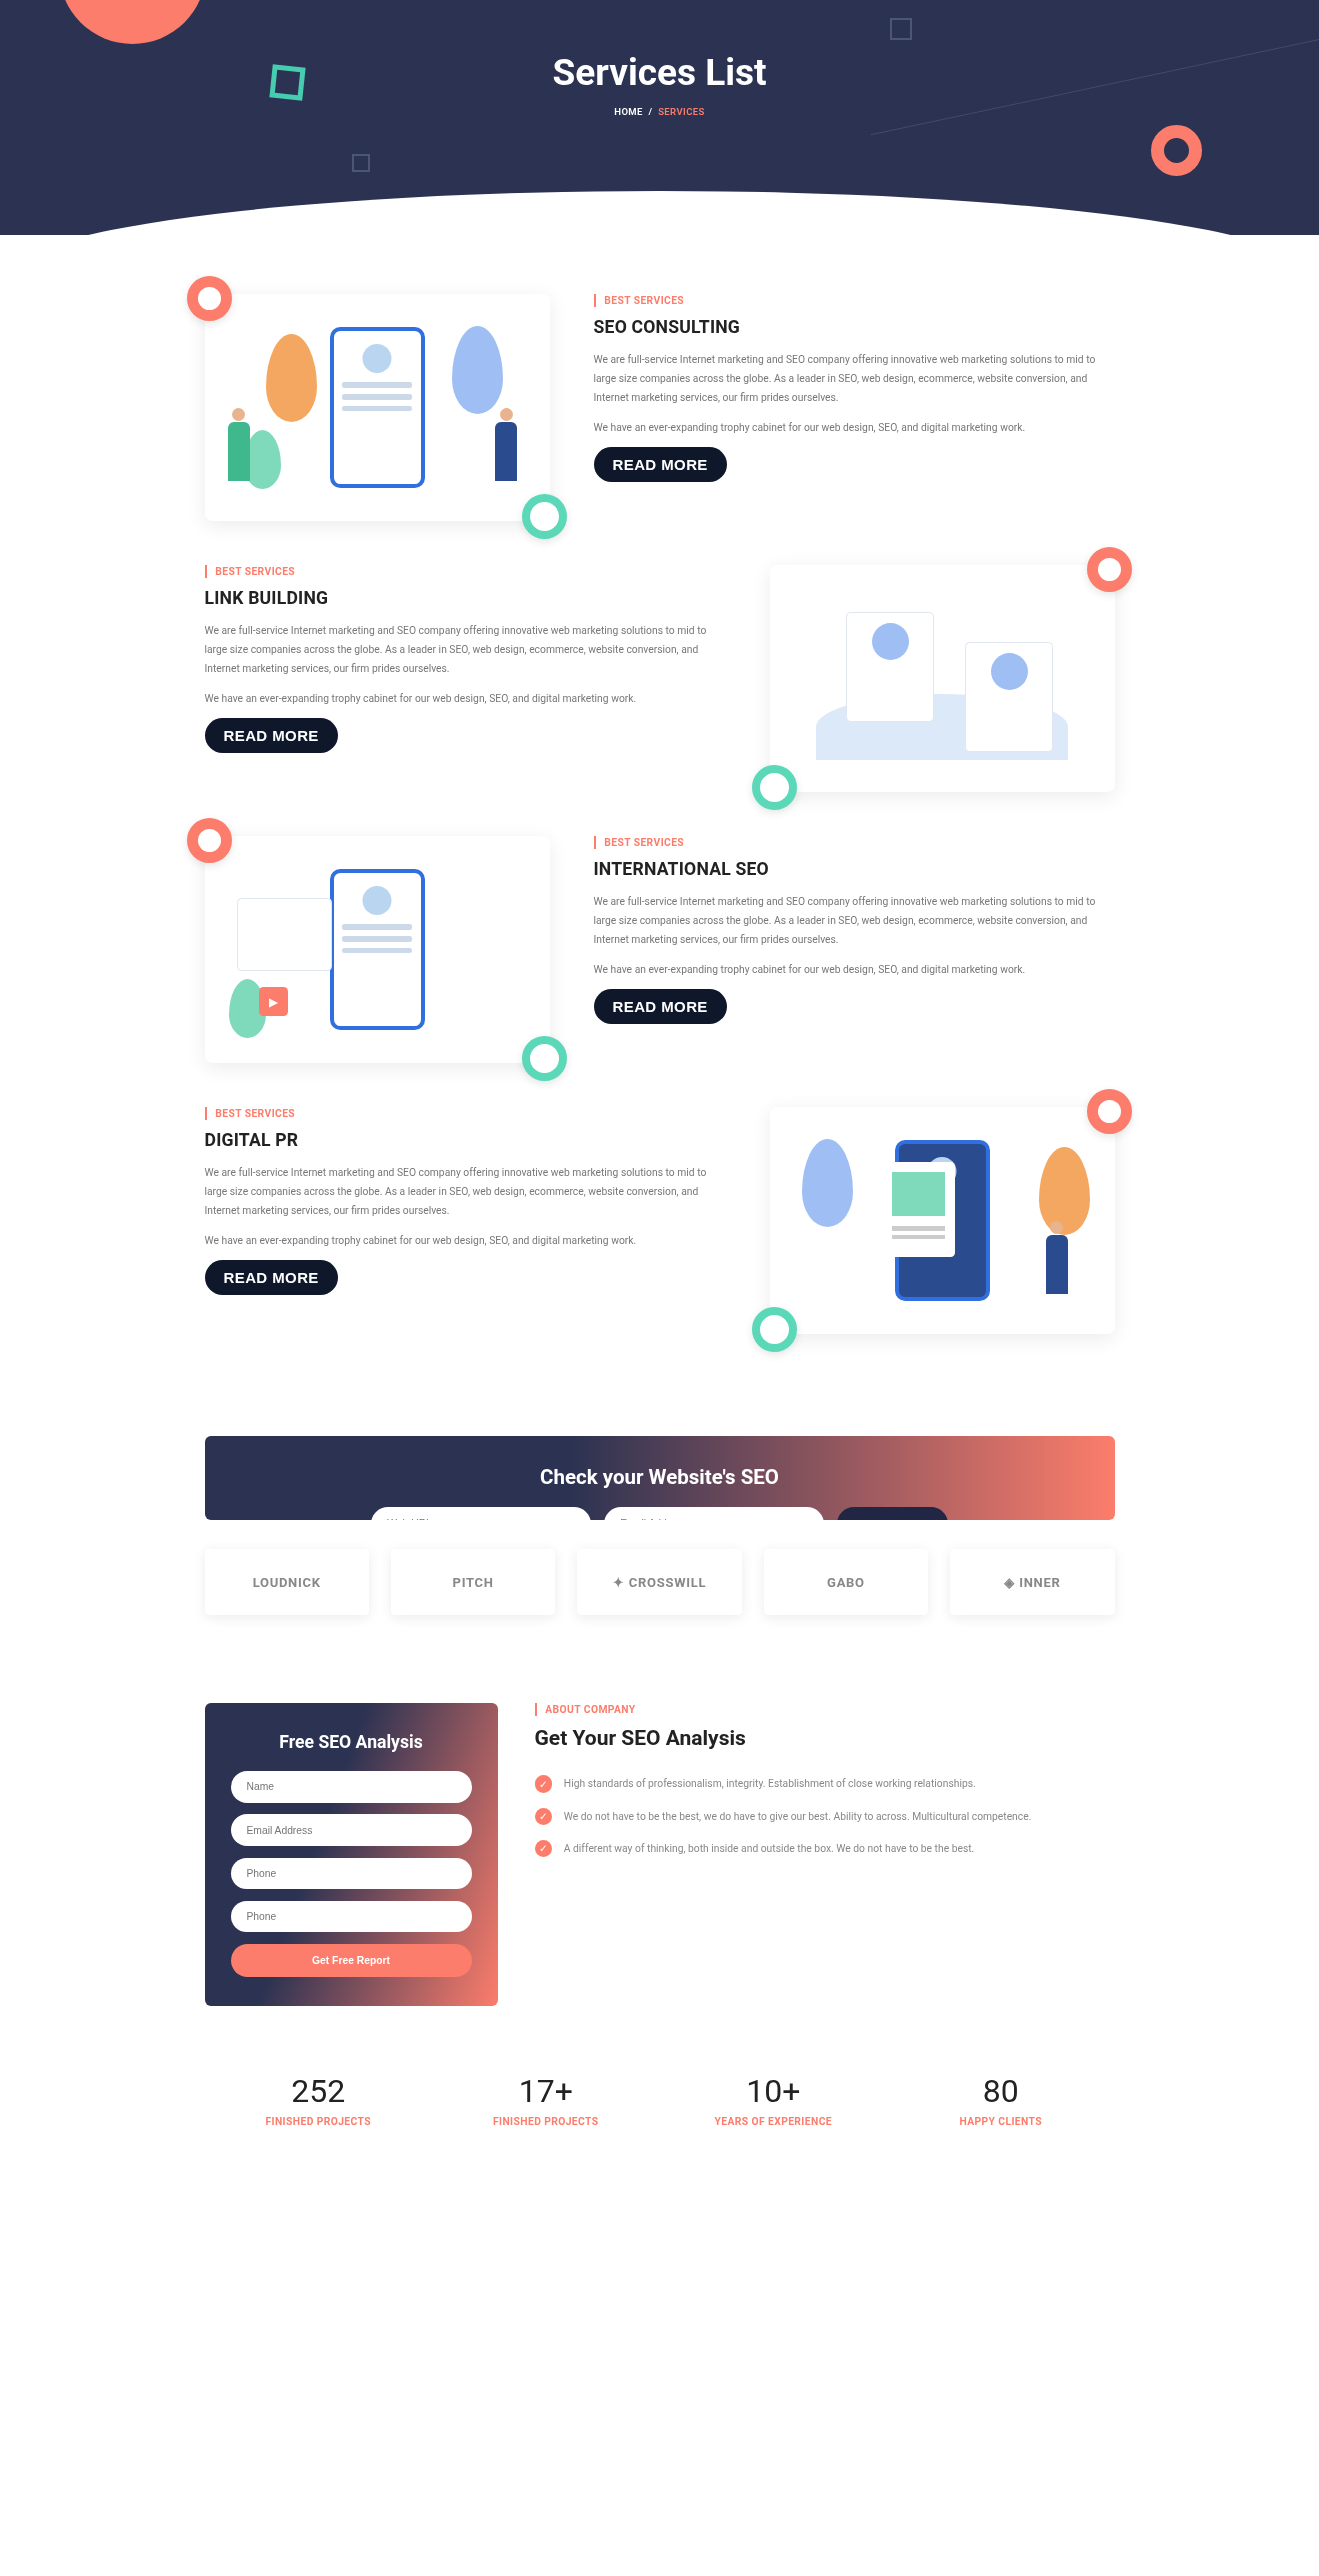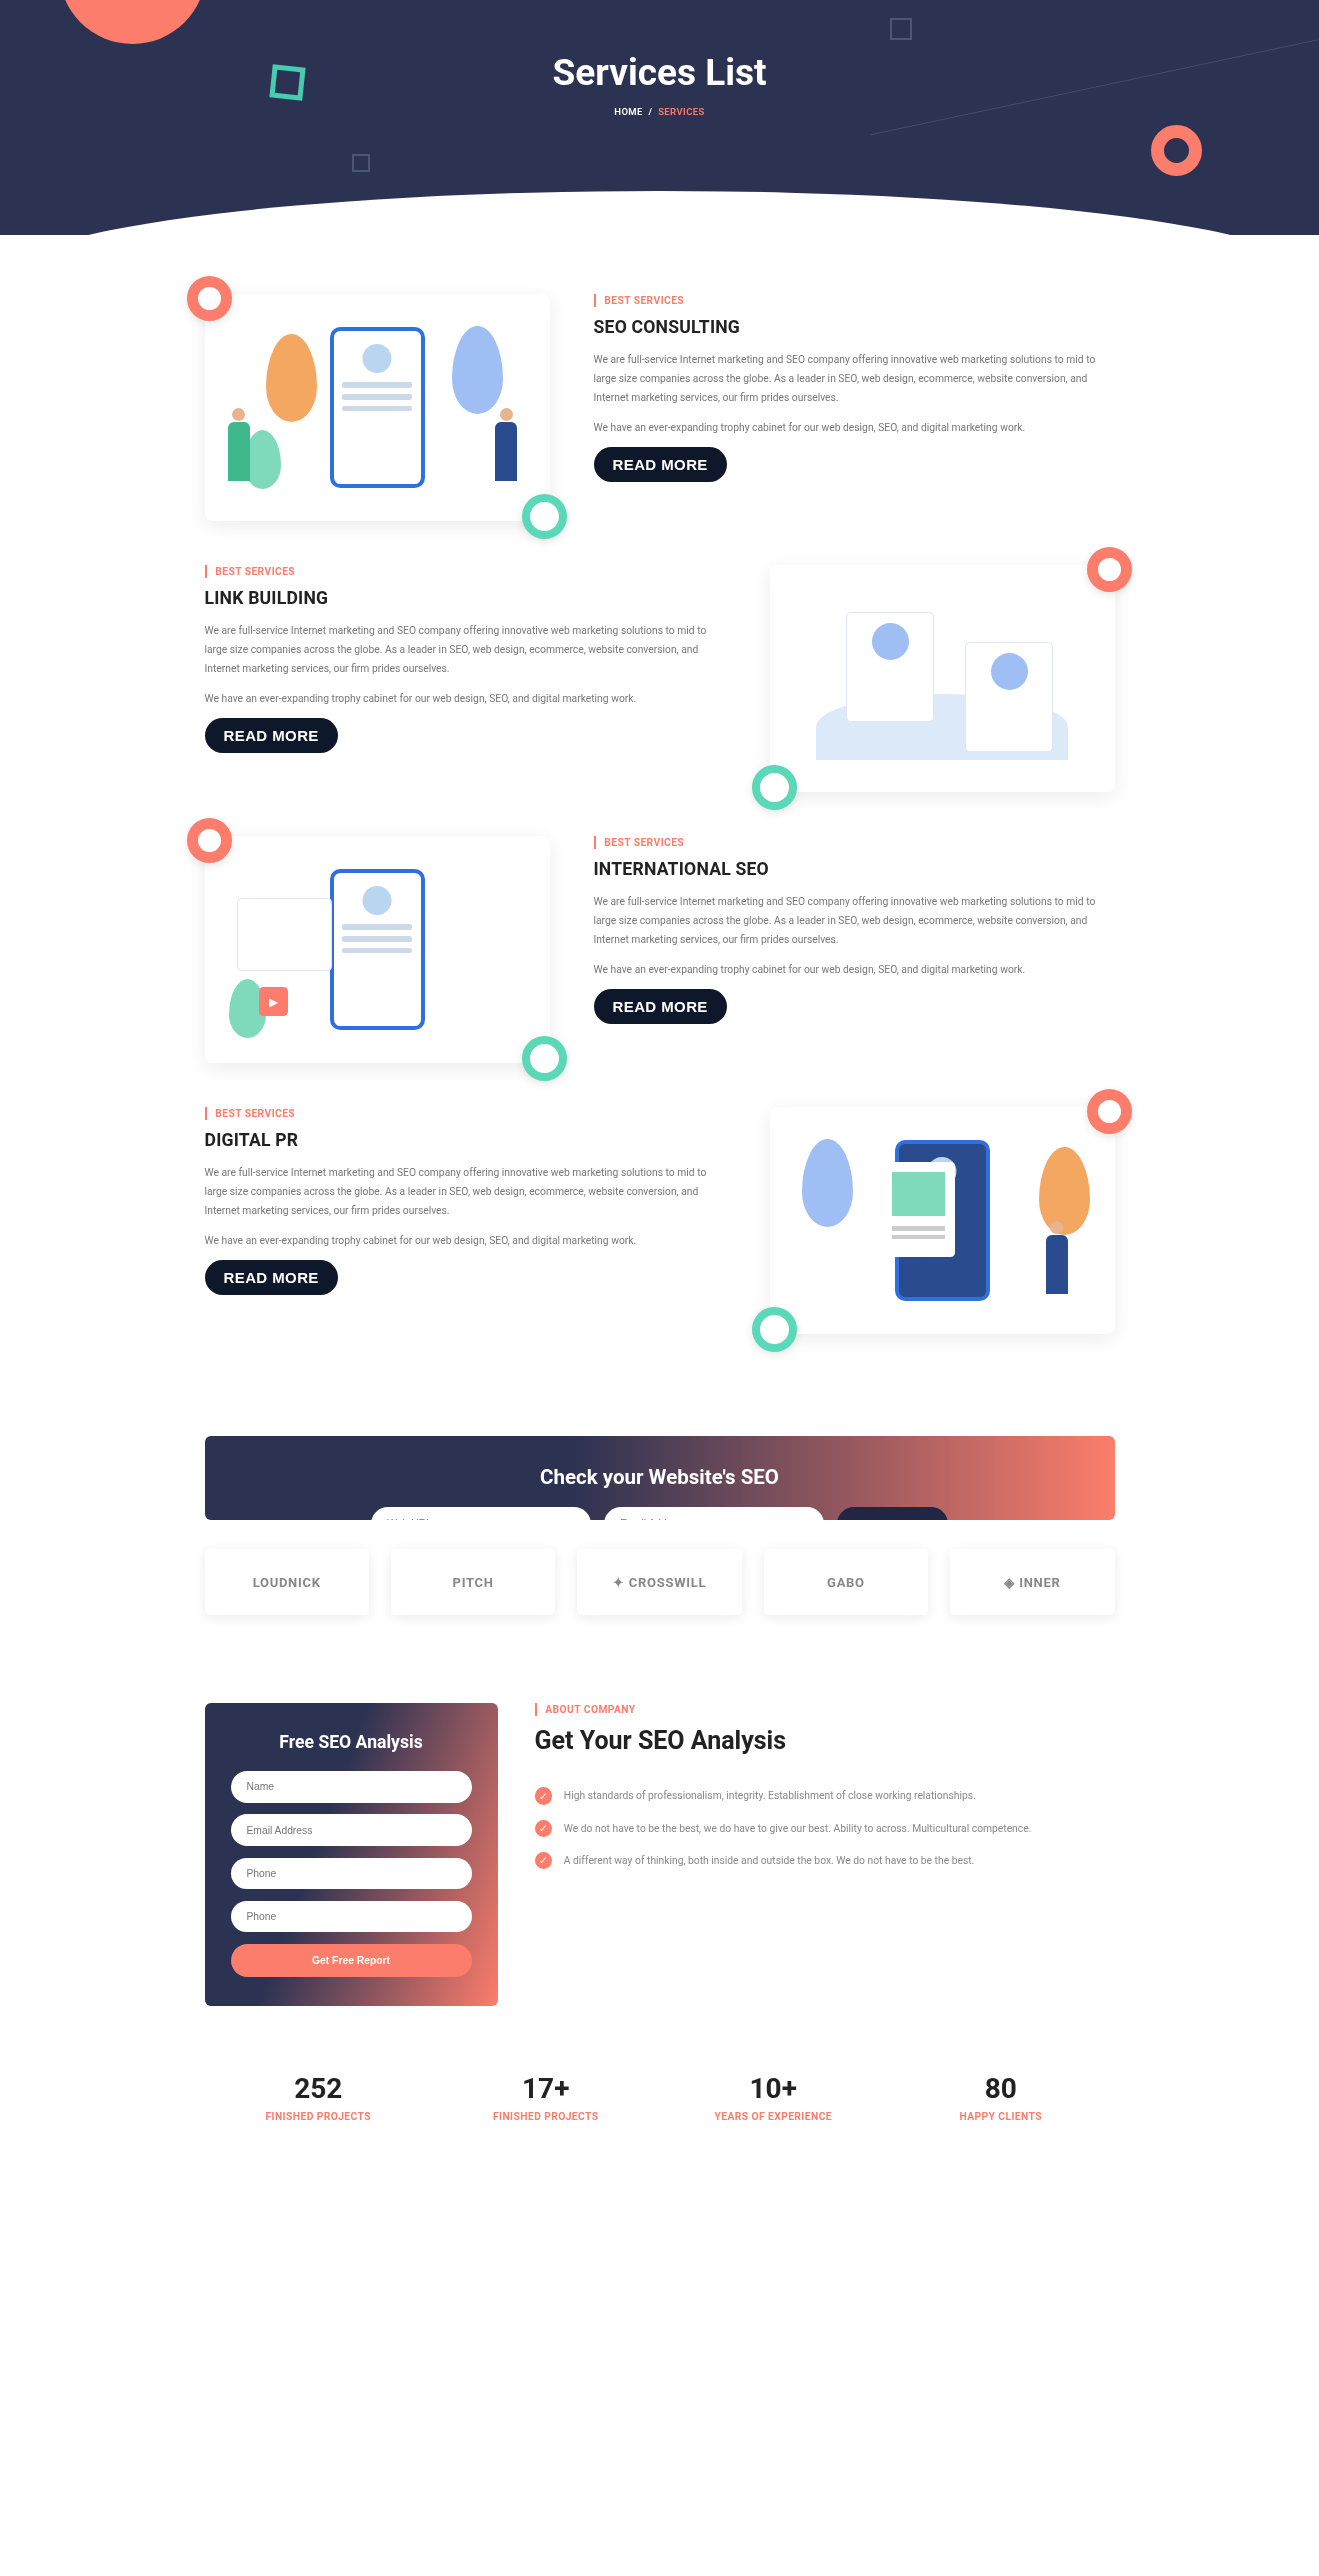--- a/index.html
+++ b/index.html
@@ -74,30 +74,30 @@
 .logos { display: flex; gap: 22px; max-width: 968px; margin: 29px auto; padding: 0 29px; }
 .logo-card { flex: 1; background: #fff; border-radius: 4.4px; box-shadow: 0 2.9px 13px rgba(0,0,0,0.08); height: 66px; display: flex; align-items: center; justify-content: center; color: #888; font-weight: 700; font-size: 13px; letter-spacing: 0.7px; }
 
 
 .analysis { display: flex; gap: 37px; max-width: 968px; margin: 88px auto 0; padding: 0 29px; }
 .analysis-form { flex: 0 0 293px; background: linear-gradient(110deg, #2b3252 0%, #2b3252 40%, #fc7d6b 100%); border-radius: 5.9px; padding: 29px 26px; }
 .analysis-form h3 { color: #fff; font-size: 17.6px; text-align: center; font-weight: 700; margin-bottom: 19px; }
 .analysis-form input { display: block; width: 100%; padding: 10.3px 16px; border-radius: 19px; border: none; margin-bottom: 11.7px; font-size: 10.3px; }
 .analysis-form button { display: block; width: 100%; background: #fc7d6b; color: #fff; border: none; padding: 11px; border-radius: 19px; font-size: 10.3px; font-weight: 600; cursor: pointer; margin-top: 7.3px; }
 .analysis-text { flex: 1; }
-.analysis-text .headline { font-size: 25px; font-weight: 700; color: #222; margin-bottom: 32px; }
+.analysis-text .headline { font-size: 21px; font-weight: 700; color: #222; margin-bottom: 25px; }
 .analysis-text .intro { color: #888; font-size: 11px; line-height: 1.8; margin-bottom: 19px; }
 .feature { display: flex; gap: 11.7px; margin-bottom: 14.7px; align-items: flex-start; }
 .feature .check { flex: 0 0 17.6px; width: 17.6px; height: 17.6px; background: #fc7d6b; border-radius: 50%; color: #fff; display: flex; align-items: center; justify-content: center; font-size: 10.3px; }
 .feature p { color: #888; font-size: 10.3px; line-height: 1.7; }
 
 
 .stats { display: flex; max-width: 968px; margin: 66px auto 44px; padding: 0 29px; }
 .stat { flex: 1; text-align: center; }
-.stat .num { font-size: 28px; font-weight: 700; color: #222; }
+.stat .num { font-size: 32px; font-weight: 400; color: #222; }
 .stat .lbl { color: #fc7d6b; font-size: 10.3px; font-weight: 700; letter-spacing: 0.4px; margin-top: 4.4px; }
 
 
 .cards-illus { position: relative; width: 100%; height: 100%; }
 .cards-illus .card { position: absolute; width: 88px; height: 110px; background: #fff; border: 0.7px solid #e0e6f0; border-radius: 4.4px; }
 .cards-illus .c1 { left: 59px; top: 29px; }
 .cards-illus .c2 { right: 44px; top: 59px; }
 .cards-illus .card::before { content: ""; position: absolute; top: 10.3px; left: 25px; width: 37px; height: 37px; background: #9fbef3; border-radius: 50%; }
 .hill { position: absolute; bottom: 14.7px; left: 29px; right: 29px; height: 66px; background: #dce9f9; border-radius: 60% 60% 0 0; }
 </style>

